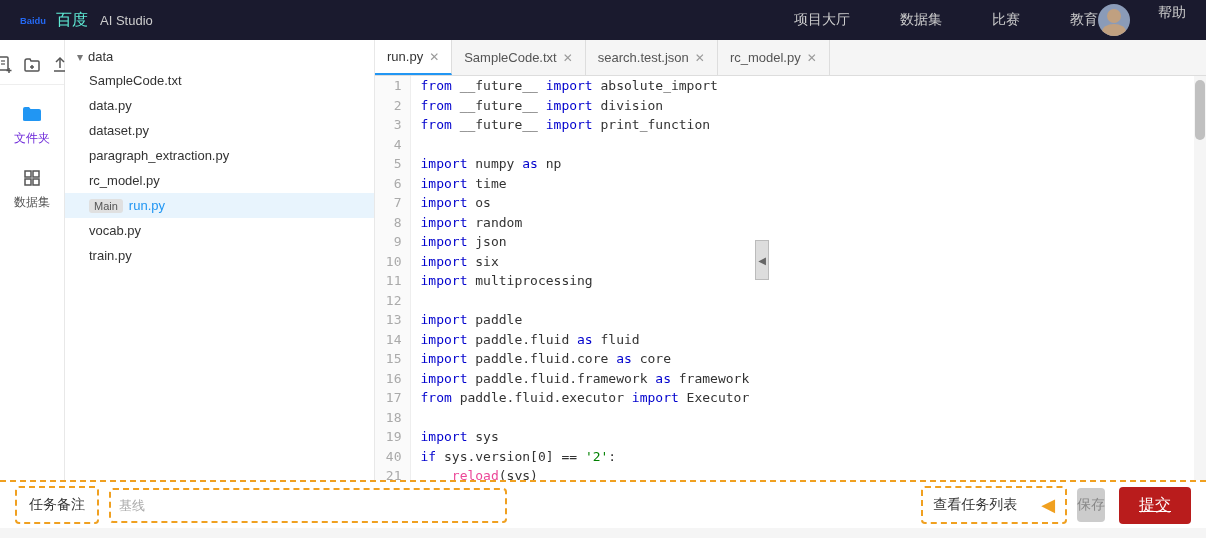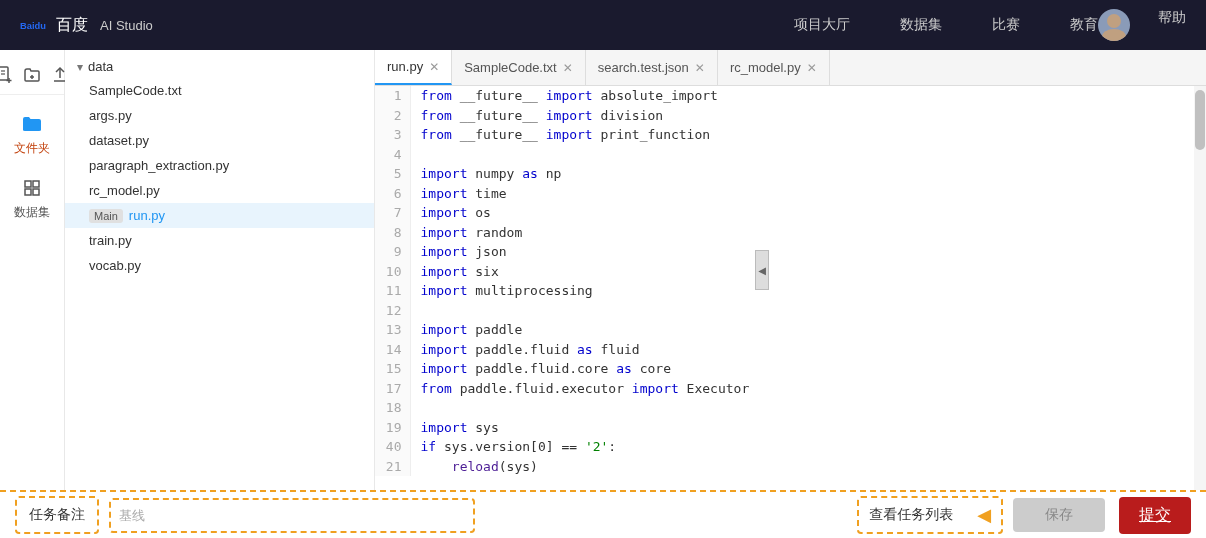--- a/index.html
+++ b/index.html
@@ -1,33 +1,33 @@
 <!DOCTYPE html>
 <html><head>
   <meta charset="utf-8">
   <style>
     * { margin: 0; padding: 0; box-sizing: border-box; }
     body { width: 1206px; height: 538px; font-family: 'Microsoft YaHei', sans-serif; background: #f5f5f5; overflow: hidden; }
 
     
     .top-nav {
       background: #1a1a2e;
-      height: 50px;
+      height: 40px;
       display: flex;
       align-items: center;
       padding: 0 20px;
       color: white;
     }
     .nav-logo {
       display: flex;
       align-items: center;
       margin-right: 60px;
     }
     .nav-divider {
-      color: #ffffff;
+      color: #5eead4;
       margin: 0 8px;
     }
     .nav-links {
       display: flex;
       gap: 50px;
       flex: 1;
       justify-content: flex-end;
     }
     .nav-link {
       color: #ccc;
@@ -92,21 +92,21 @@
     .sidebar-section {
       display: flex;
       flex-direction: column;
       align-items: center;
       gap: 2px;
     }
     .sidebar-section.active .sidebar-icon {
       color: #2196f3;
     }
     .sidebar-section.active .sidebar-label {
-      color: #c2410c;
+      color: #6d28d9;
     }
 
     
     .file-panel {
       width: 310px;
       background: #fff;
       border-right: 1px solid #e8e8e8;
       display: flex;
       flex-direction: column;
     }
@@ -219,21 +219,21 @@
     .line-code {
       padding: 0 10px;
       white-space: pre;
       color: #333;
     }
     .kw-from { color: #0000cd; }
     .kw-import { color: #0000cd; }
     .kw-as { color: #0000cd; }
     .kw-if { color: #0000cd; }
     .str-val { color: #008000; }
-    .func-call { color: #4c1d95; }
+    .func-call { color: #ec4899; }
     .collapse-arrow {
       position: absolute;
       left: 380px;
       top: 50%;
       transform: translateY(-50%);
       background: #ddd;
       border: 1px solid #bbb;
       width: 14px;
       height: 40px;
       display: flex;
@@ -301,21 +301,21 @@
       cursor: pointer;
     }
     .arrow-icon {
       color: #f0a020;
       font-size: 18px;
     }
     .save-btn {
       background: #ccc;
       color: #888;
       border: none;
-      padding: 8px 32px;
+      padding: 8px 0;
       font-size: 14px;
       border-radius: 4px;
       cursor: pointer;
     }
     .submit-btn {
       background: #b91c1c;
       color: white;
       border: none;
       padding: 8px 20px;
       font-size: 16px;
@@ -417,40 +417,40 @@
     <div class="file-tree">
       <div class="file-folder">
         <span class="file-folder-icon">▾</span>
         <span>data</span>
       </div>
 
       <div class="file-item">
         <span>SampleCode.txt</span>
       </div>
       <div class="file-item">
-        <span>args.py</span>
+        <span>data.py</span>
       </div>
       <div class="file-item">
         <span>dataset.py</span>
       </div>
       <div class="file-item">
         <span>paragraph_extraction.py</span>
       </div>
       <div class="file-item">
         <span>rc_model.py</span>
       </div>
       <div class="file-item active">
         <span class="file-item-badge">Main</span>
         <span class="file-item-name">run.py</span>
       </div>
       <div class="file-item">
+        <span>vocab.py</span>
+      </div>
+      <div class="file-item">
         <span>train.py</span>
-      </div>
-      <div class="file-item">
-        <span>vocab.py</span>
       </div>
     </div>
   </div>
 
   <div class="editor-area">
 
     <div class="editor-tabs">
       <div class="editor-tab active">
         <span>run.py</span>
         <span class="close-btn">✕</span>
@@ -526,20 +526,24 @@
           </tr>
           <tr>
             <td class="line-num">14</td>
             <td class="line-code"><span class="kw-import">import</span> paddle.fluid <span class="kw-as">as</span> fluid</td>
           </tr>
           <tr>
             <td class="line-num">15</td>
             <td class="line-code"><span class="kw-import">import</span> paddle.fluid.core <span class="kw-as">as</span> core</td>
           </tr>
           <tr>
+            <td class="line-num">16</td>
+            <td class="line-code"><span class="kw-import">import</span> paddle.fluid.framework <span class="kw-as">as</span> framework</td>
+          </tr>
+          <tr>
             <td class="line-num">17</td>
             <td class="line-code"><span class="kw-from">from</span> paddle.fluid.executor <span class="kw-import">import</span> Executor</td>
           </tr>
           <tr>
             <td class="line-num">18</td>
             <td class="line-code"></td>
           </tr>
           <tr>
             <td class="line-num">19</td>
             <td class="line-code"><span class="kw-import">import</span> sys</td>

